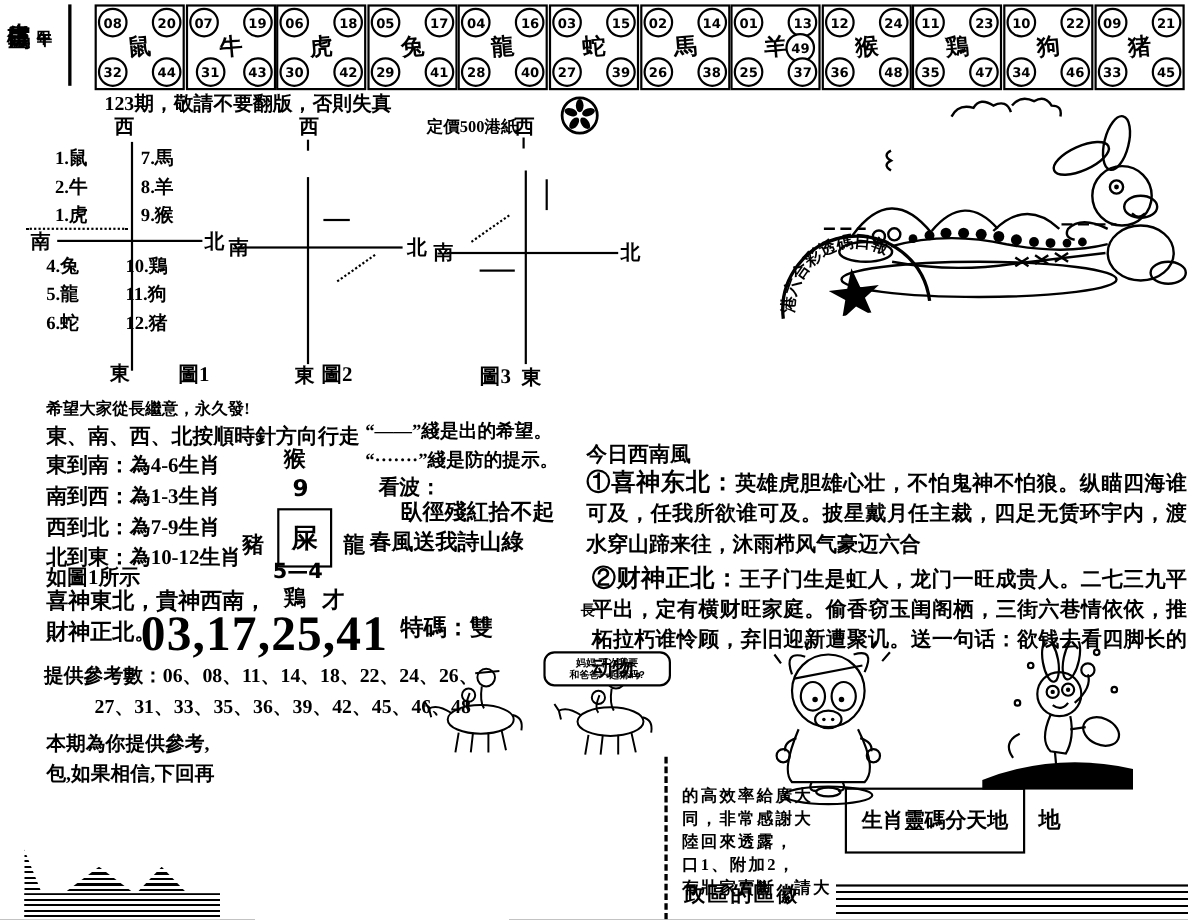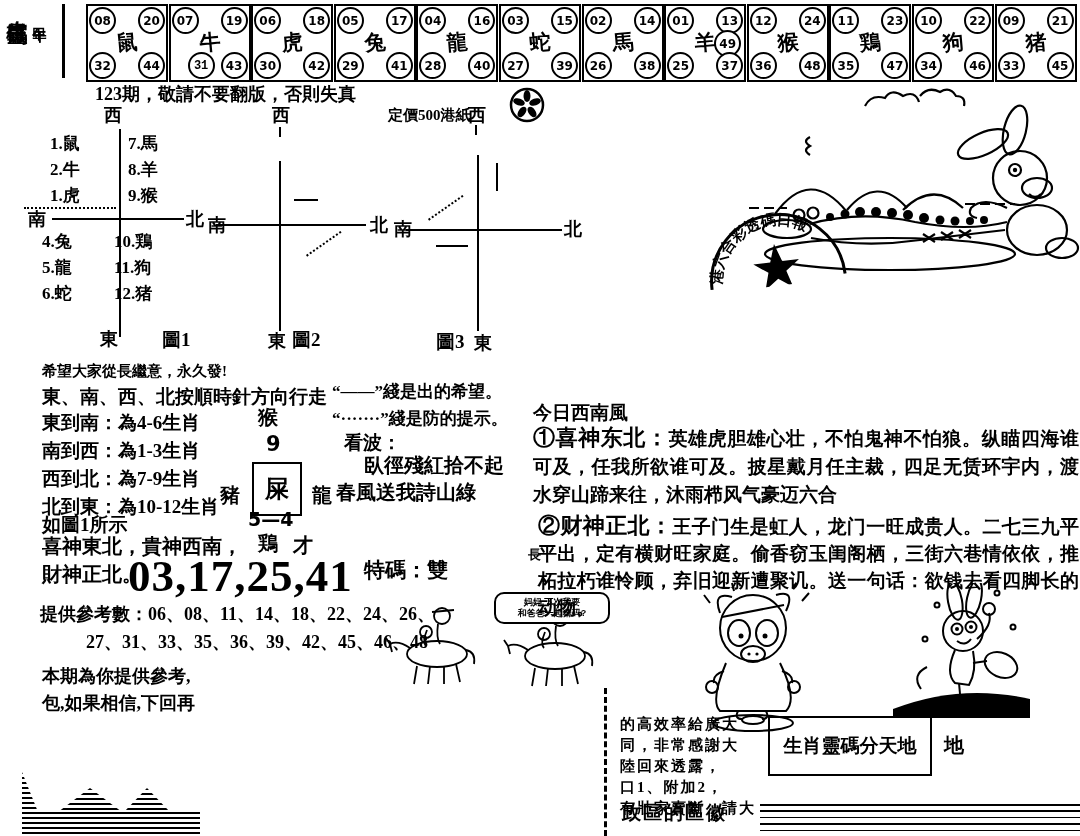--- a/index.html
+++ b/index.html
@@ -49,21 +49,21 @@
         <span class="znum" style="left: 1px; top: 1px;">08</span>
         <span class="znum" style="right: 1px; top: 1px;">20</span>
         <span class="zanimal">鼠</span>
         <span class="znum" style="left: 1px; bottom: 1px;">32</span>
         <span class="znum" style="right: 1px; bottom: 1px; text-align: right;">44</span>
       </div>
       <div class="zbox" style="left: 168.6px;">
         <span class="znum" style="left: 1px; top: 1px;">07</span>
         <span class="znum" style="right: 1px; top: 1px;">19</span>
         <span class="zanimal">牛</span>
-        <span class="znum" style="left: 17px; bottom: 1px; font-family: Liberation Mono, monospace;">31</span>
+        <span class="znum" style="left: 7px; bottom: 1px;">31</span>
         <span class="znum" style="right: 1px; bottom: 1px;">43</span>
       </div>
       <div class="zbox" style="left: 251.2px;">
         <span class="znum" style="left: 1px; top: 1px;">06</span>
         <span class="znum" style="right: 1px; top: 1px;">18</span>
         <span class="zanimal">虎</span>
         <span class="znum" style="left: 1px; bottom: 1px;">30</span>
         <span class="znum" style="right: 1px; bottom: 1px;">42</span>
       </div>
       <div class="zbox" style="left: 333.8px;">

